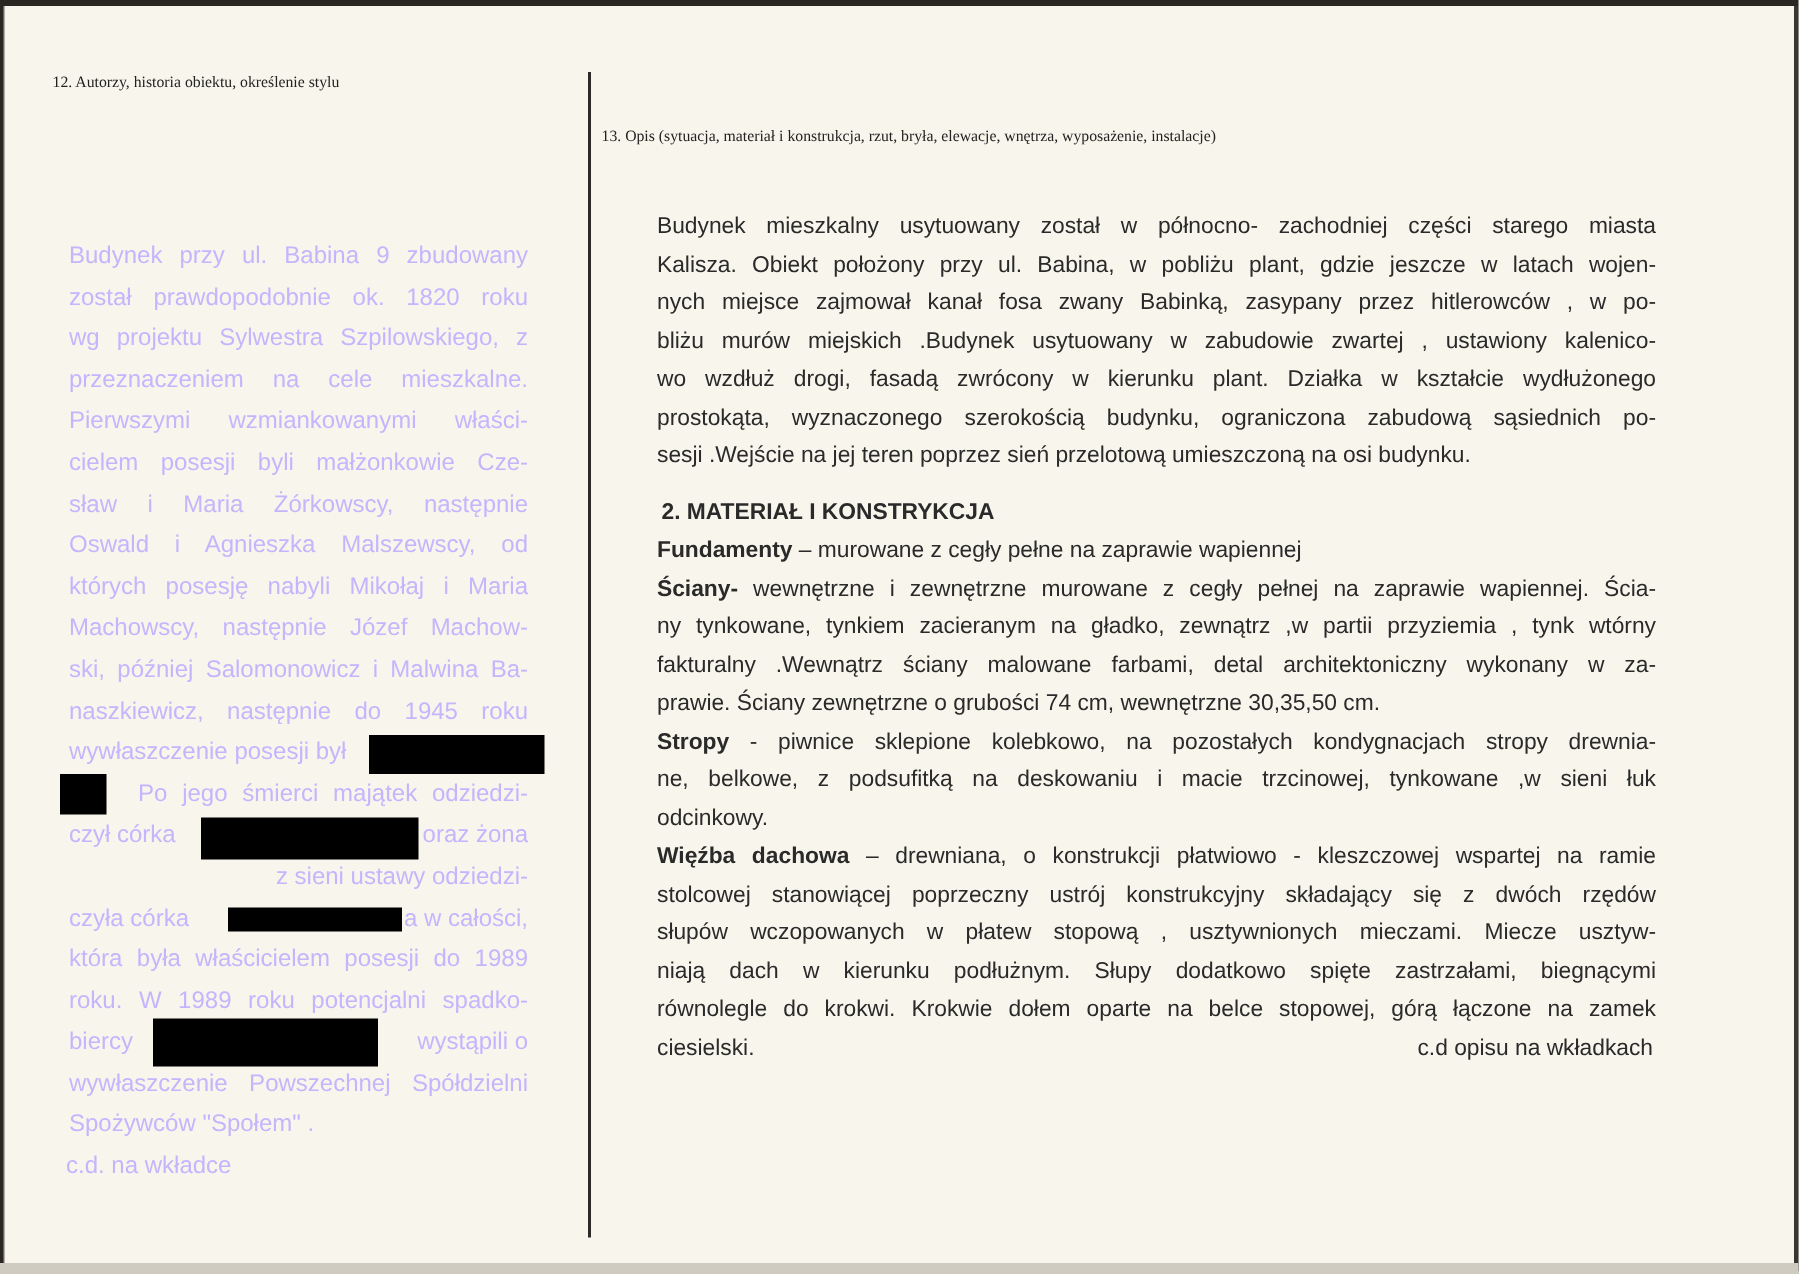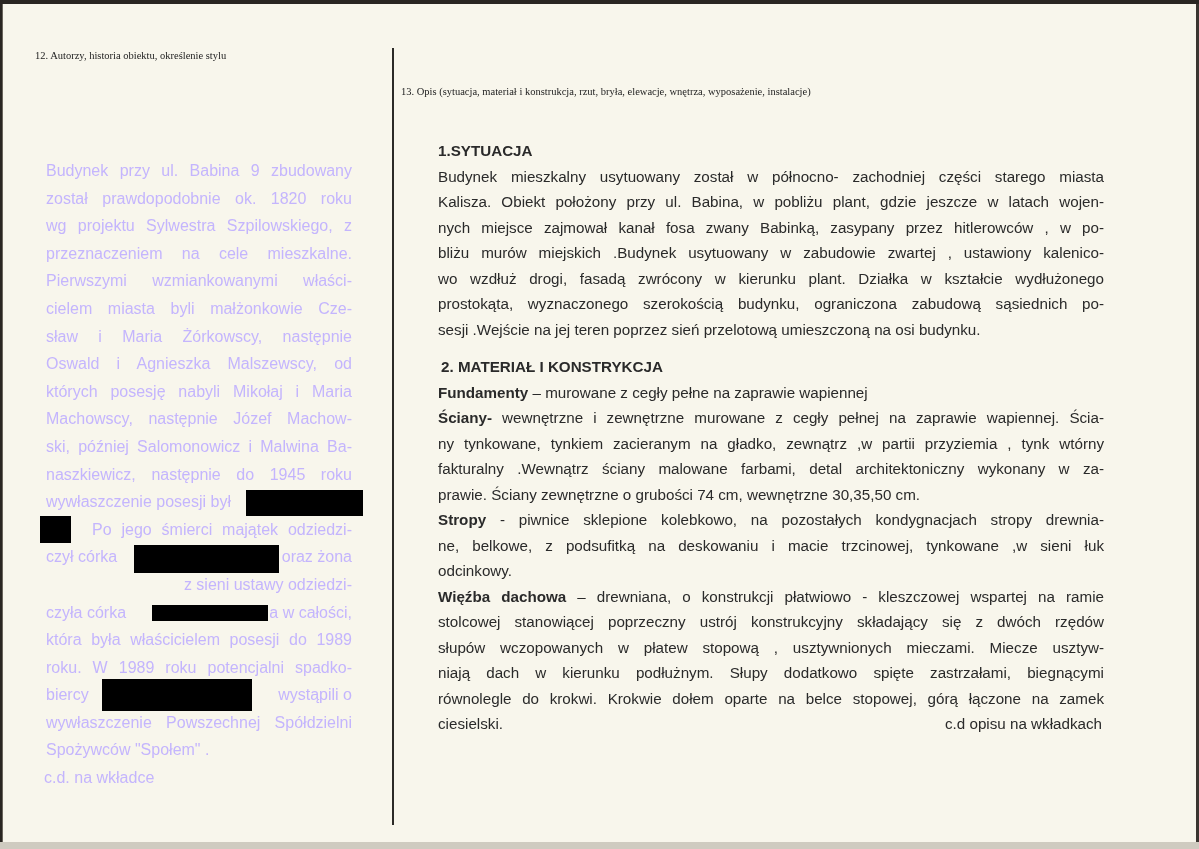--- a/index.html
+++ b/index.html
@@ -64,21 +64,21 @@
 
 <div class="hdr hdr-left">12. Autorzy, historia obiektu, określenie stylu</div>
 <div class="hdr hdr-right">13. Opis (sytuacja, materiał i konstrukcja, rzut, bryła, elewacje, wnętrza, wyposażenie, instalacje)</div>
 
 <div class="lcol">
   <div class="lline"> Budynek przy ul. Babina 9 zbudowany</div>
   <div class="lline">został prawdopodobnie ok. 1820  roku</div>
   <div class="lline">wg projektu Sylwestra Szpilowskiego, z</div>
   <div class="lline">przeznaczeniem  na  cele  mieszkalne.</div>
   <div class="lline">Pierwszymi  wzmiankowanymi    właści-</div>
-  <div class="lline">cielem miasta  byli małżonkowie Cze-</div>
+  <div class="lline">cielem posesji  byli małżonkowie Cze-</div>
   <div class="lline">sław  i  Maria  Żórkowscy,  następnie</div>
   <div class="lline">Oswald  i  Agnieszka Malszewscy, od</div>
   <div class="lline">których posesję nabyli  Mikołaj i Maria</div>
   <div class="lline">Machowscy, następnie Józef Machow-</div>
   <div class="lline">ski, później Salomonowicz i Malwina Ba-</div>
   <div class="lline">naszkiewicz, następnie do 1945 roku</div>
   <div class="lline last">
     <span>wywłaszczenie posesji  był</span>
     <span class="redact" style="left:200px; top:2px; width:117px; height:26px;"></span>
   </div>
@@ -105,21 +105,20 @@
     <span>biercy</span>
     <span class="redact" style="left:56px; top:-2px; width:150px; height:32px;"></span>
     <span style="position:absolute; right:0; top:0;">wystąpili o</span>
   </div>
   <div class="lline">wywłaszczenie  Powszechnej Spółdzielni</div>
   <div class="lline last">Spożywców "Społem" .</div>
   <div class="lline last" style="margin-left:-2px;">c.d. na wkładce</div>
 </div>
 
 <div class="rcol">
-  <div class="rline sec-title">1.SYTUACJA</div>
   <div class="rline">Budynek mieszkalny  usytuowany  został w północno- zachodniej części starego miasta</div>
   <div class="rline">Kalisza. Obiekt  położony przy ul. Babina, w pobliżu plant,  gdzie jeszcze w latach wojen-</div>
   <div class="rline">nych  miejsce  zajmował kanał fosa zwany Babinką,  zasypany przez hitlerowców , w po-</div>
   <div class="rline">bliżu murów miejskich .Budynek  usytuowany  w zabudowie zwartej , ustawiony  kalenico-</div>
   <div class="rline">wo wzdłuż drogi, fasadą zwrócony w kierunku plant. Działka w kształcie wydłużonego</div>
   <div class="rline">prostokąta, wyznaczonego szerokością budynku, ograniczona zabudową sąsiednich po-</div>
   <div class="rline last">sesji .Wejście na jej teren poprzez sień przelotową umieszczoną na osi budynku.</div>
 
   <div class="gap"></div>
   <div class="rline sec-title" style="padding-left:3px;">2. MATERIAŁ I KONSTRYKCJA</div>

